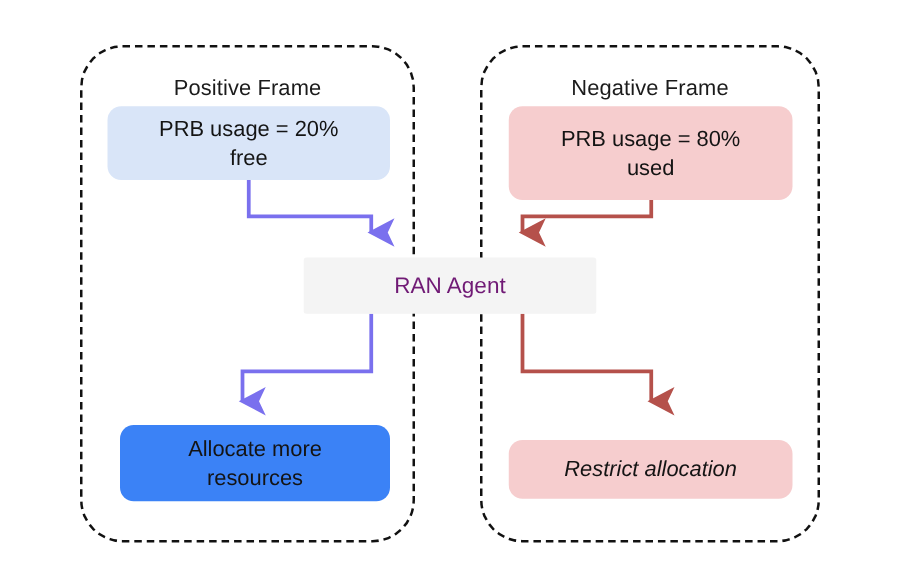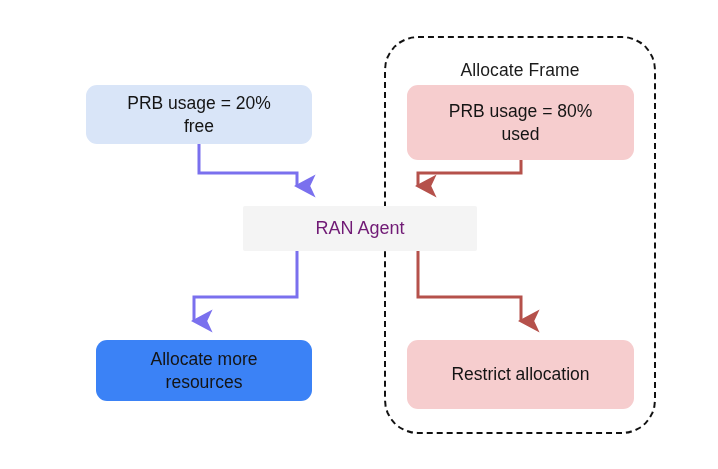--- a/index.html
+++ b/index.html
@@ -58,21 +58,21 @@
     color: #141414;
     padding: 4px 10px;
     white-space: pre-line;
   }
   .node.blue { background: #d9e5f8; }
   .node.pink { background: #f6cdce; }
 
   #node-prb-free    { left: 86px;  top: 85px;  width: 226px; height: 59px; }
   #node-prb-used    { left: 407px; top: 85px;  width: 227px; height: 75px; }
   #node-allocate    { left: 96px;  top: 340px; width: 216px; height: 61px; }
-  #node-restrict    { left: 407px; top: 340px; width: 227px; height: 69px; }
+  #node-restrict    { left: 407px; top: 352px; width: 227px; height: 47px; font-style: italic; }
 
   
   #node-agent {
     position: absolute;
     left: 243px;
     top: 206px;
     width: 234px;
     height: 45px;
     background: #f4f4f4;
     border-radius: 2px;
@@ -98,23 +98,26 @@
     stroke-width: 3;
     stroke-linecap: butt;
     stroke-linejoin: miter;
   }
 </style>
 </head>
 <body>
 
 <div id="canvas">
 
+  <div class="frame-group" id="frame-left">
+    <div class="frame-title">Positive Frame</div>
+  </div>
 
   <div class="frame-group" id="frame-right">
-    <div class="frame-title">Allocate Frame</div>
+    <div class="frame-title">Negative Frame</div>
   </div>
 
   <svg id="connectors" viewBox="0 0 718 469">
     <defs>
       <marker id="arrow-blue" markerWidth="9" markerHeight="9" refX="4.2" refY="7.4" orient="auto" markerUnits="strokeWidth">
         <path d="M 0.4 1.2 L 4.2 8.4 L 8.0 1.2 L 4.2 3.0 Z" fill="#7a70ee"></path>
       </marker>
       <marker id="arrow-red" markerWidth="9" markerHeight="9" refX="4.2" refY="7.4" orient="auto" markerUnits="strokeWidth">
         <path d="M 0.4 1.2 L 4.2 8.4 L 8.0 1.2 L 4.2 3.0 Z" fill="#b5514b"></path>
       </marker>

